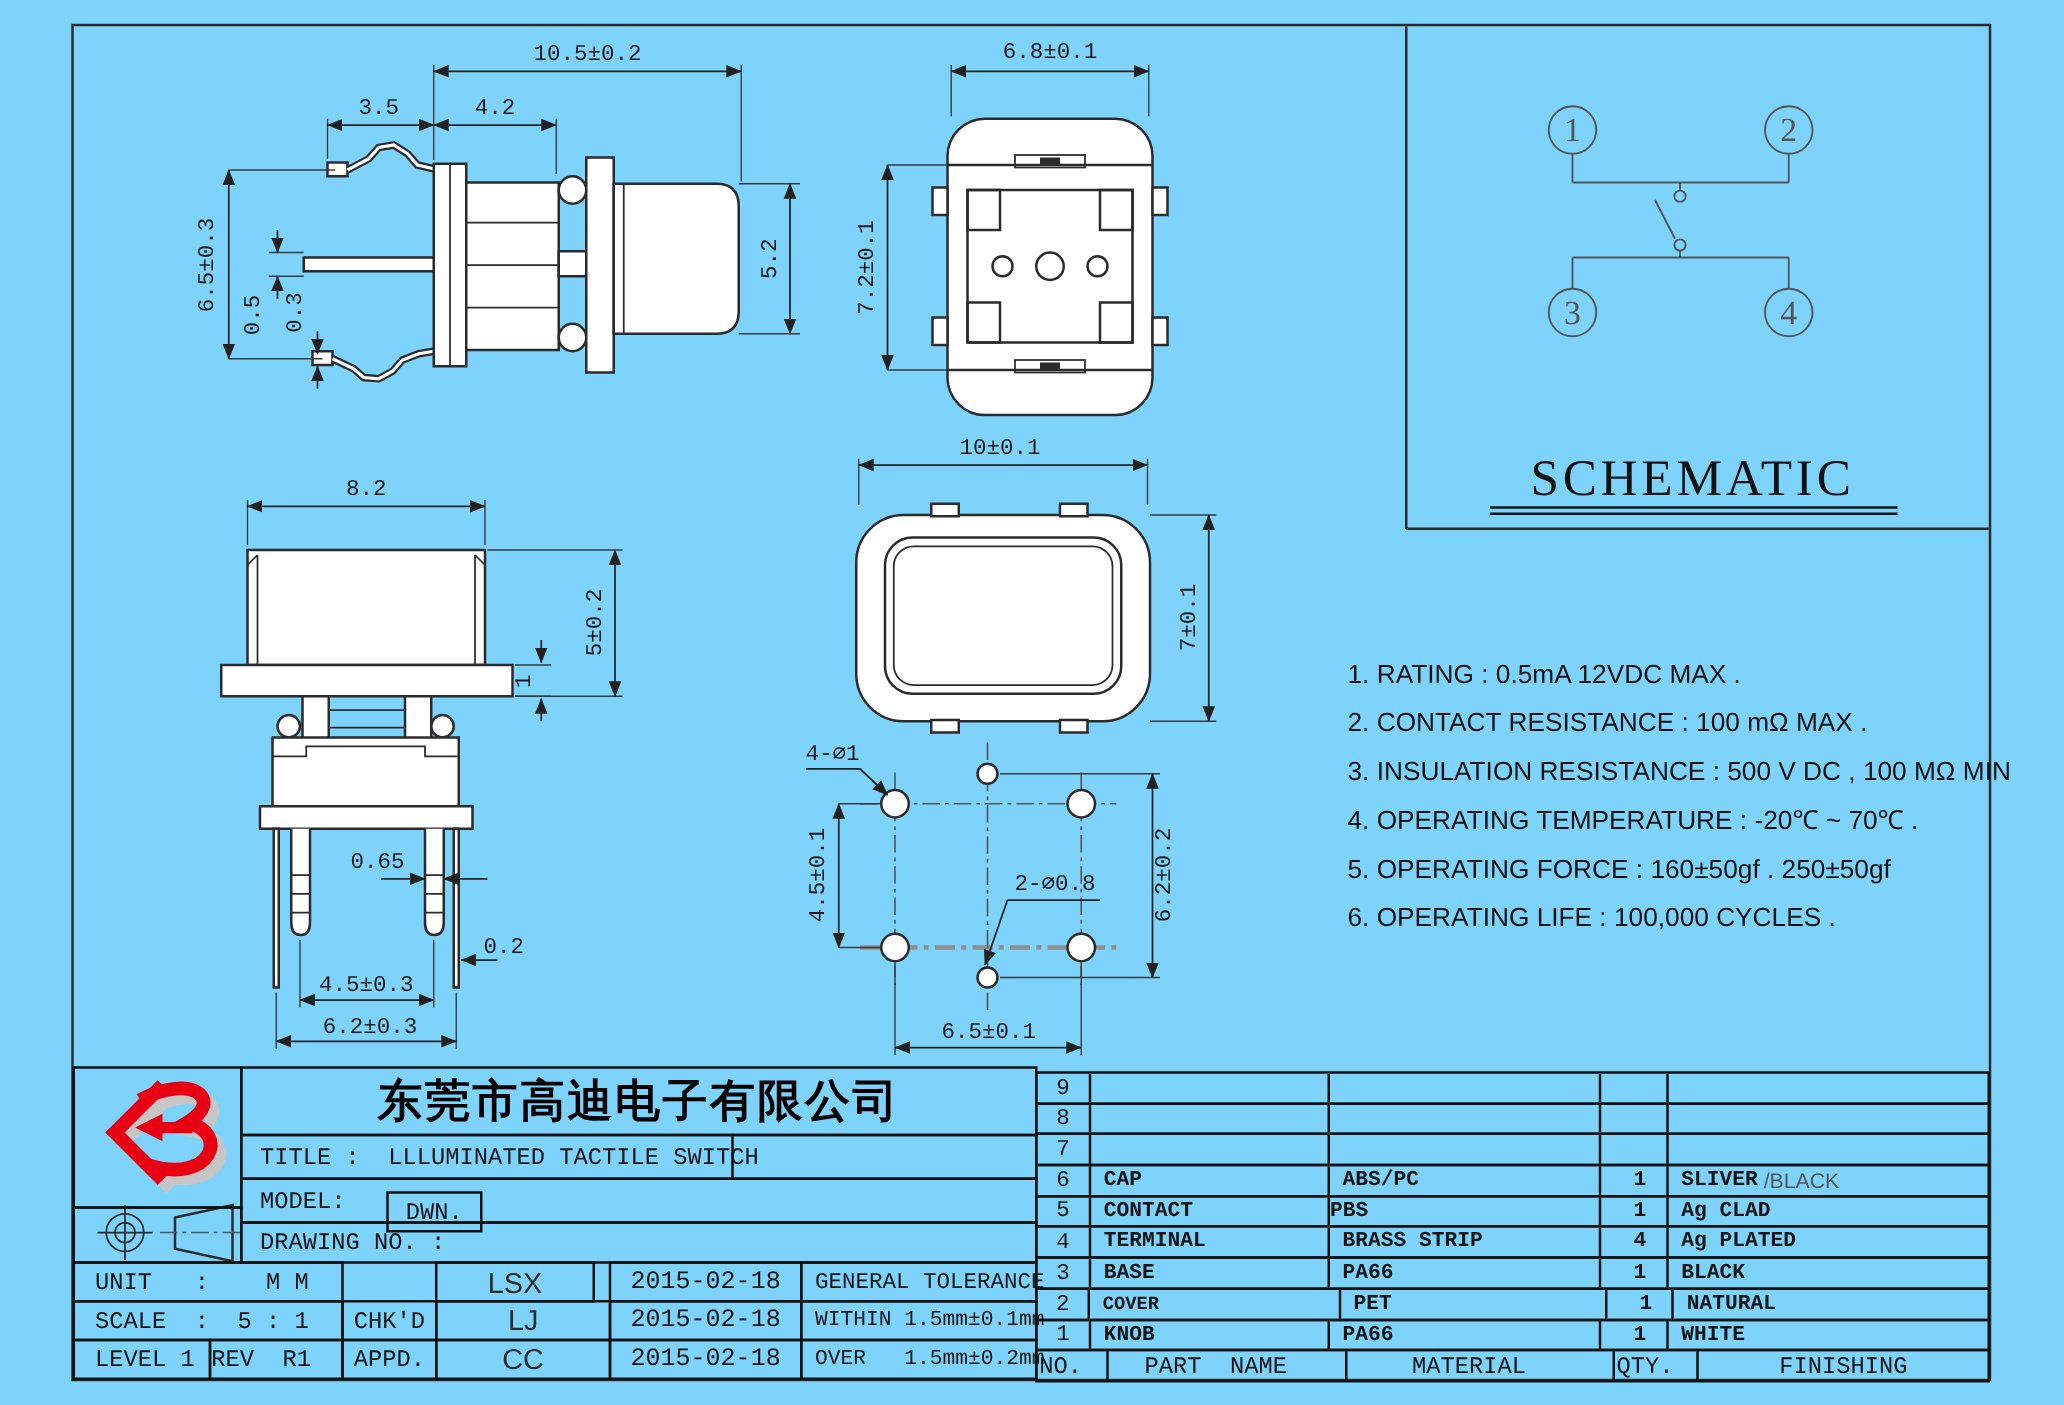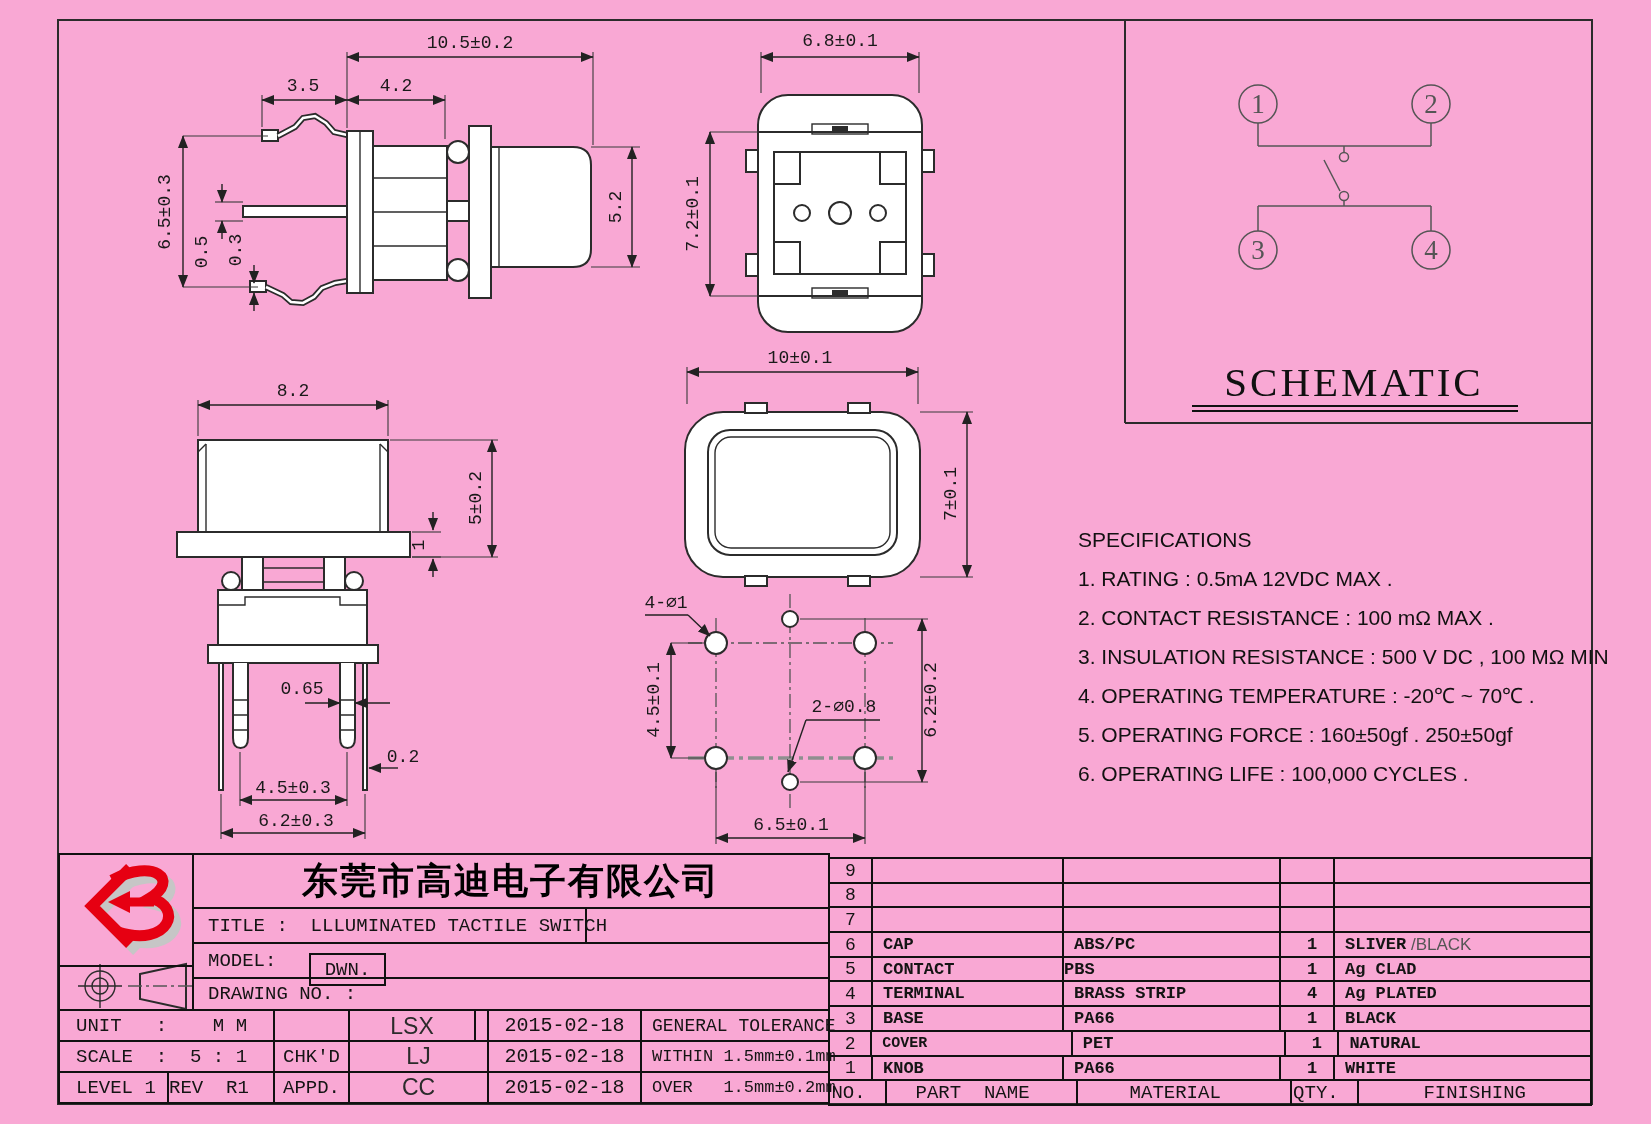--- a/index.html
+++ b/index.html
@@ -1,16 +1,16 @@
 <!DOCTYPE html>
 <html><head>
 <meta charset="utf-8">
 <style>
   html,body{margin:0;padding:0;background:#ffffff;}
-  .stage{position:relative;width:1651px;height:1124px;background:#f9a8d4;overflow:hidden;
+  .stage{position:relative;width:1651px;height:1124px;background:#7dd3fc;overflow:hidden;
          font-family:"Liberation Mono",monospace;color:#141414;}
   svg.draw{position:absolute;left:0;top:0;}
   
   .o{fill:none;stroke:#2b2b2b;stroke-width:2;}
   .of{fill:#ffffff;stroke:#2b2b2b;stroke-width:2;}
   .thin{fill:none;stroke:#2b2b2b;stroke-width:1.4;}
   .dim{fill:none;stroke:#222;stroke-width:1.4;}
   .ext{fill:none;stroke:#3a3a3a;stroke-width:1.1;}
   .cl{fill:none;stroke:#555;stroke-width:1.3;stroke-dasharray:14 4 3 4;}
   .clg{fill:none;stroke:#8f8f8f;stroke-width:3.5;stroke-dasharray:16 5 4 5;}
@@ -272,21 +272,20 @@
   <g>
     <circle cx="100" cy="986" r="8" class="thin"></circle>
     <circle cx="100" cy="986" r="15" class="thin"></circle>
     <path d="M78,986 H122 M100,964 V1008" class="thin"></path>
     <path d="M140,974 L186,964 V1009 L140,999 Z" class="o" stroke-width="2.2"></path>
     <line x1="128" y1="986" x2="196" y2="986" class="cl"></line>
   </g>
 </svg>
 
 <div class="specs">
-  <div class="sline">SPECIFICATIONS</div>
   <div class="sline">1. RATING : 0.5mA 12VDC MAX .</div>
   <div class="sline">2. CONTACT RESISTANCE : 100 mΩ MAX .</div>
   <div class="sline">3. INSULATION RESISTANCE : 500 V DC , 100 MΩ MIN</div>
   <div class="sline">4. OPERATING TEMPERATURE : -20℃ ~ 70℃ .</div>
   <div class="sline">5. OPERATING FORCE : 160±50gf . 250±50gf</div>
   <div class="sline">6. OPERATING LIFE : 100,000 CYCLES .</div>
 </div>
 
 <div>
   <div class="cell" style="left:58px;top:853px;width:136px;height:114px;"></div>

